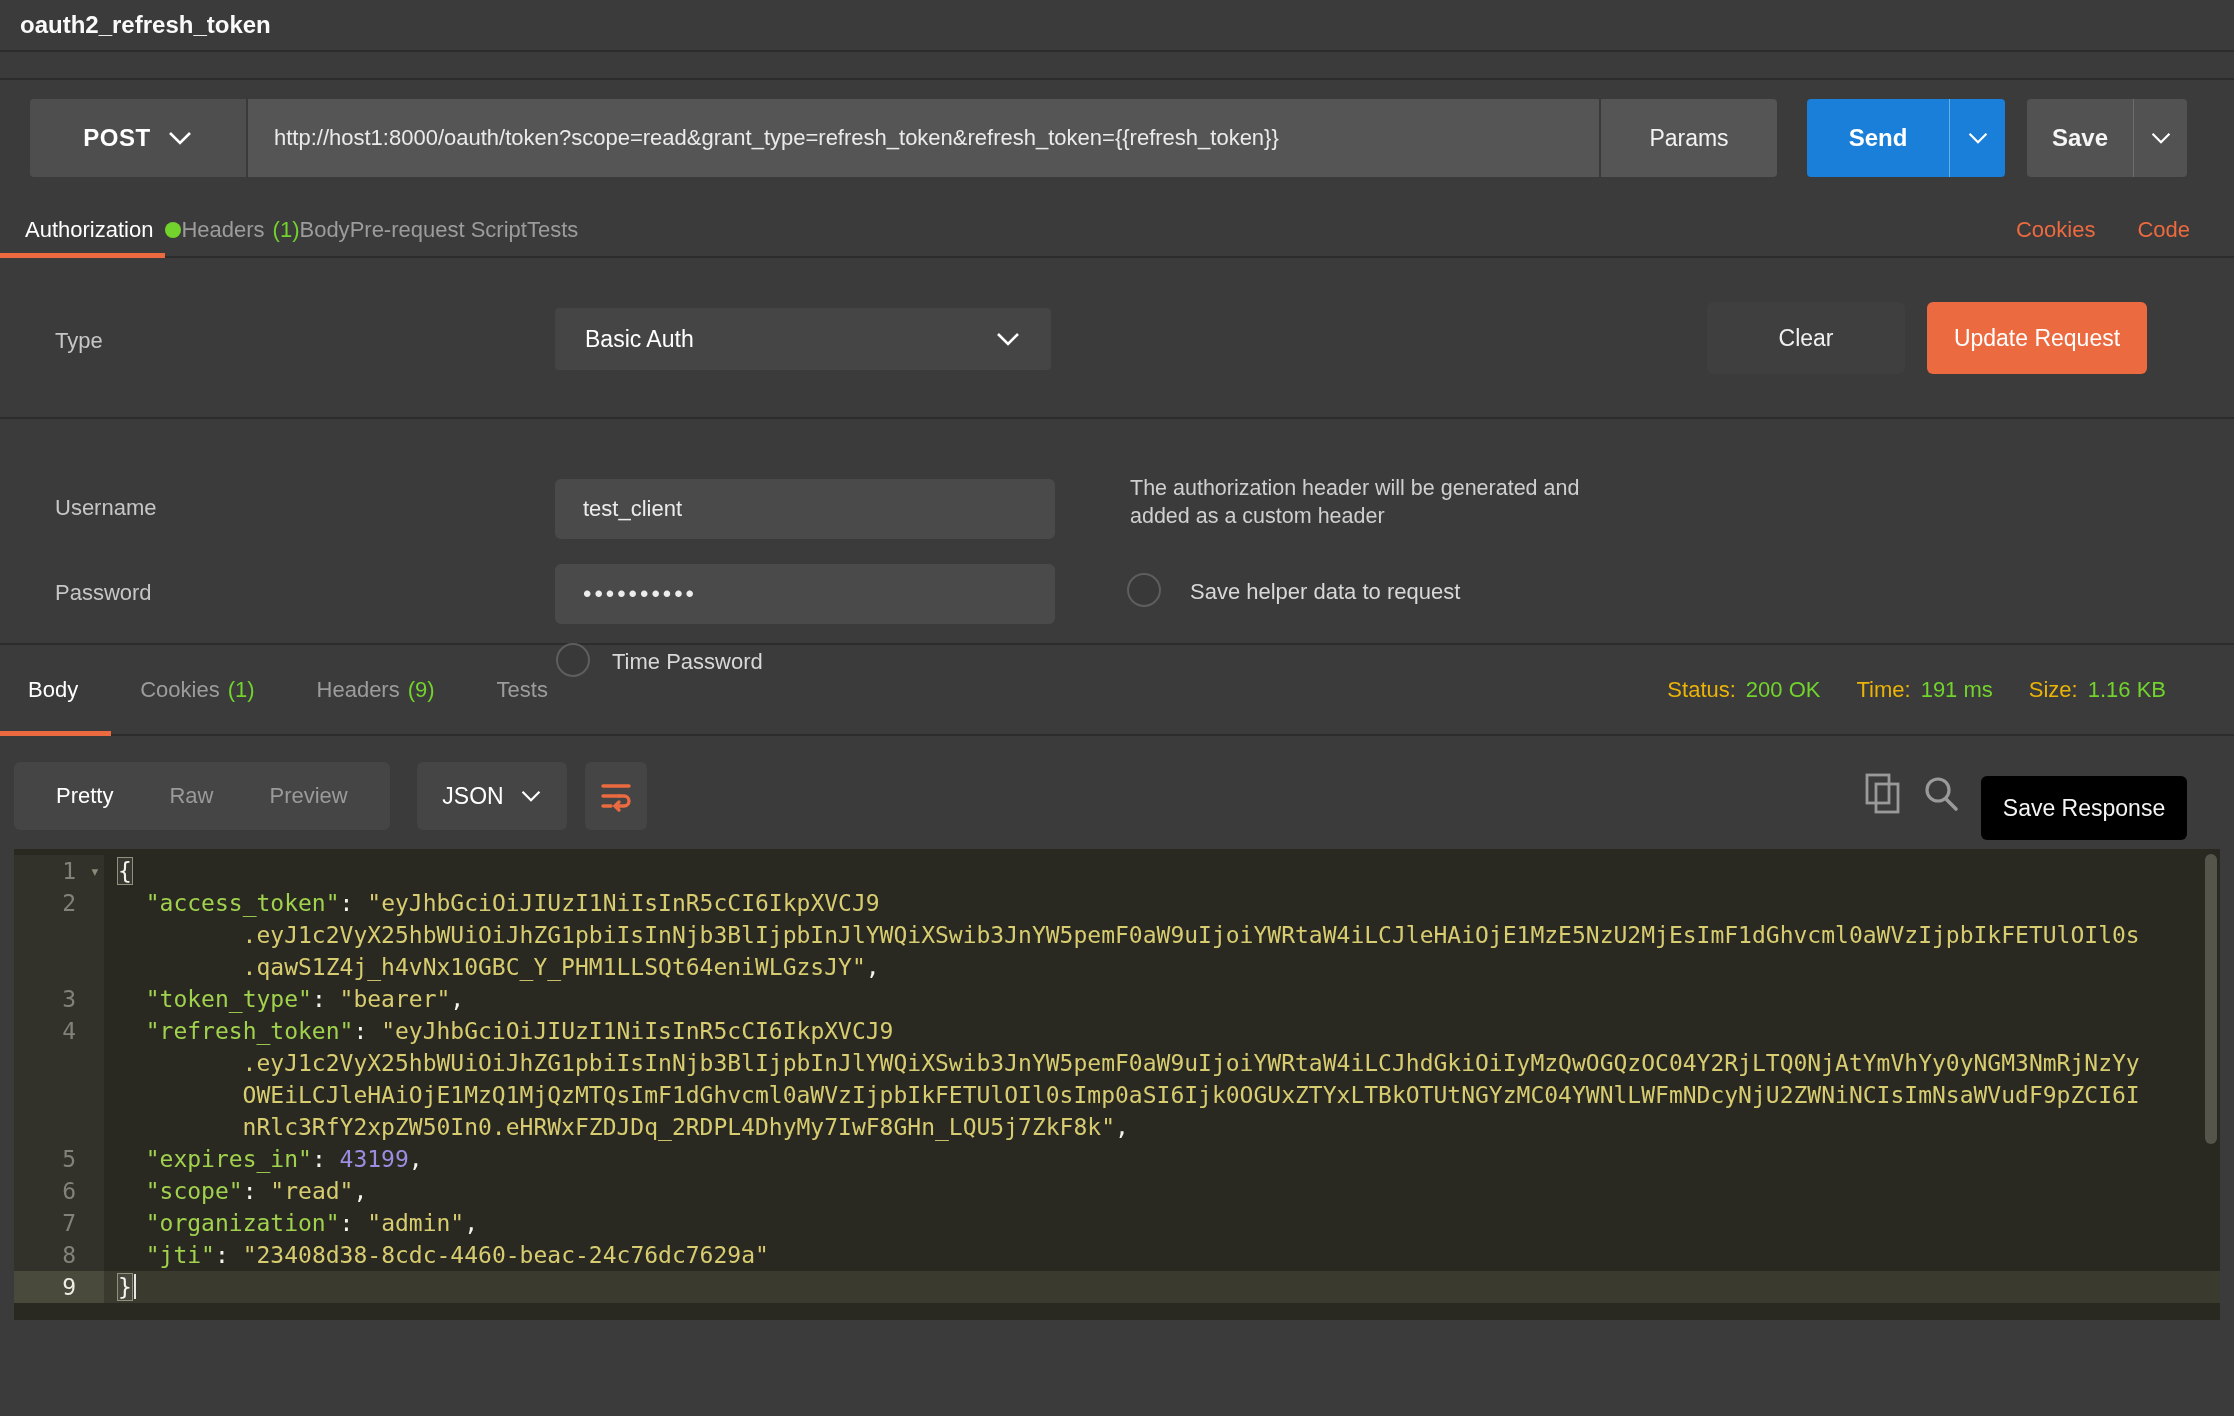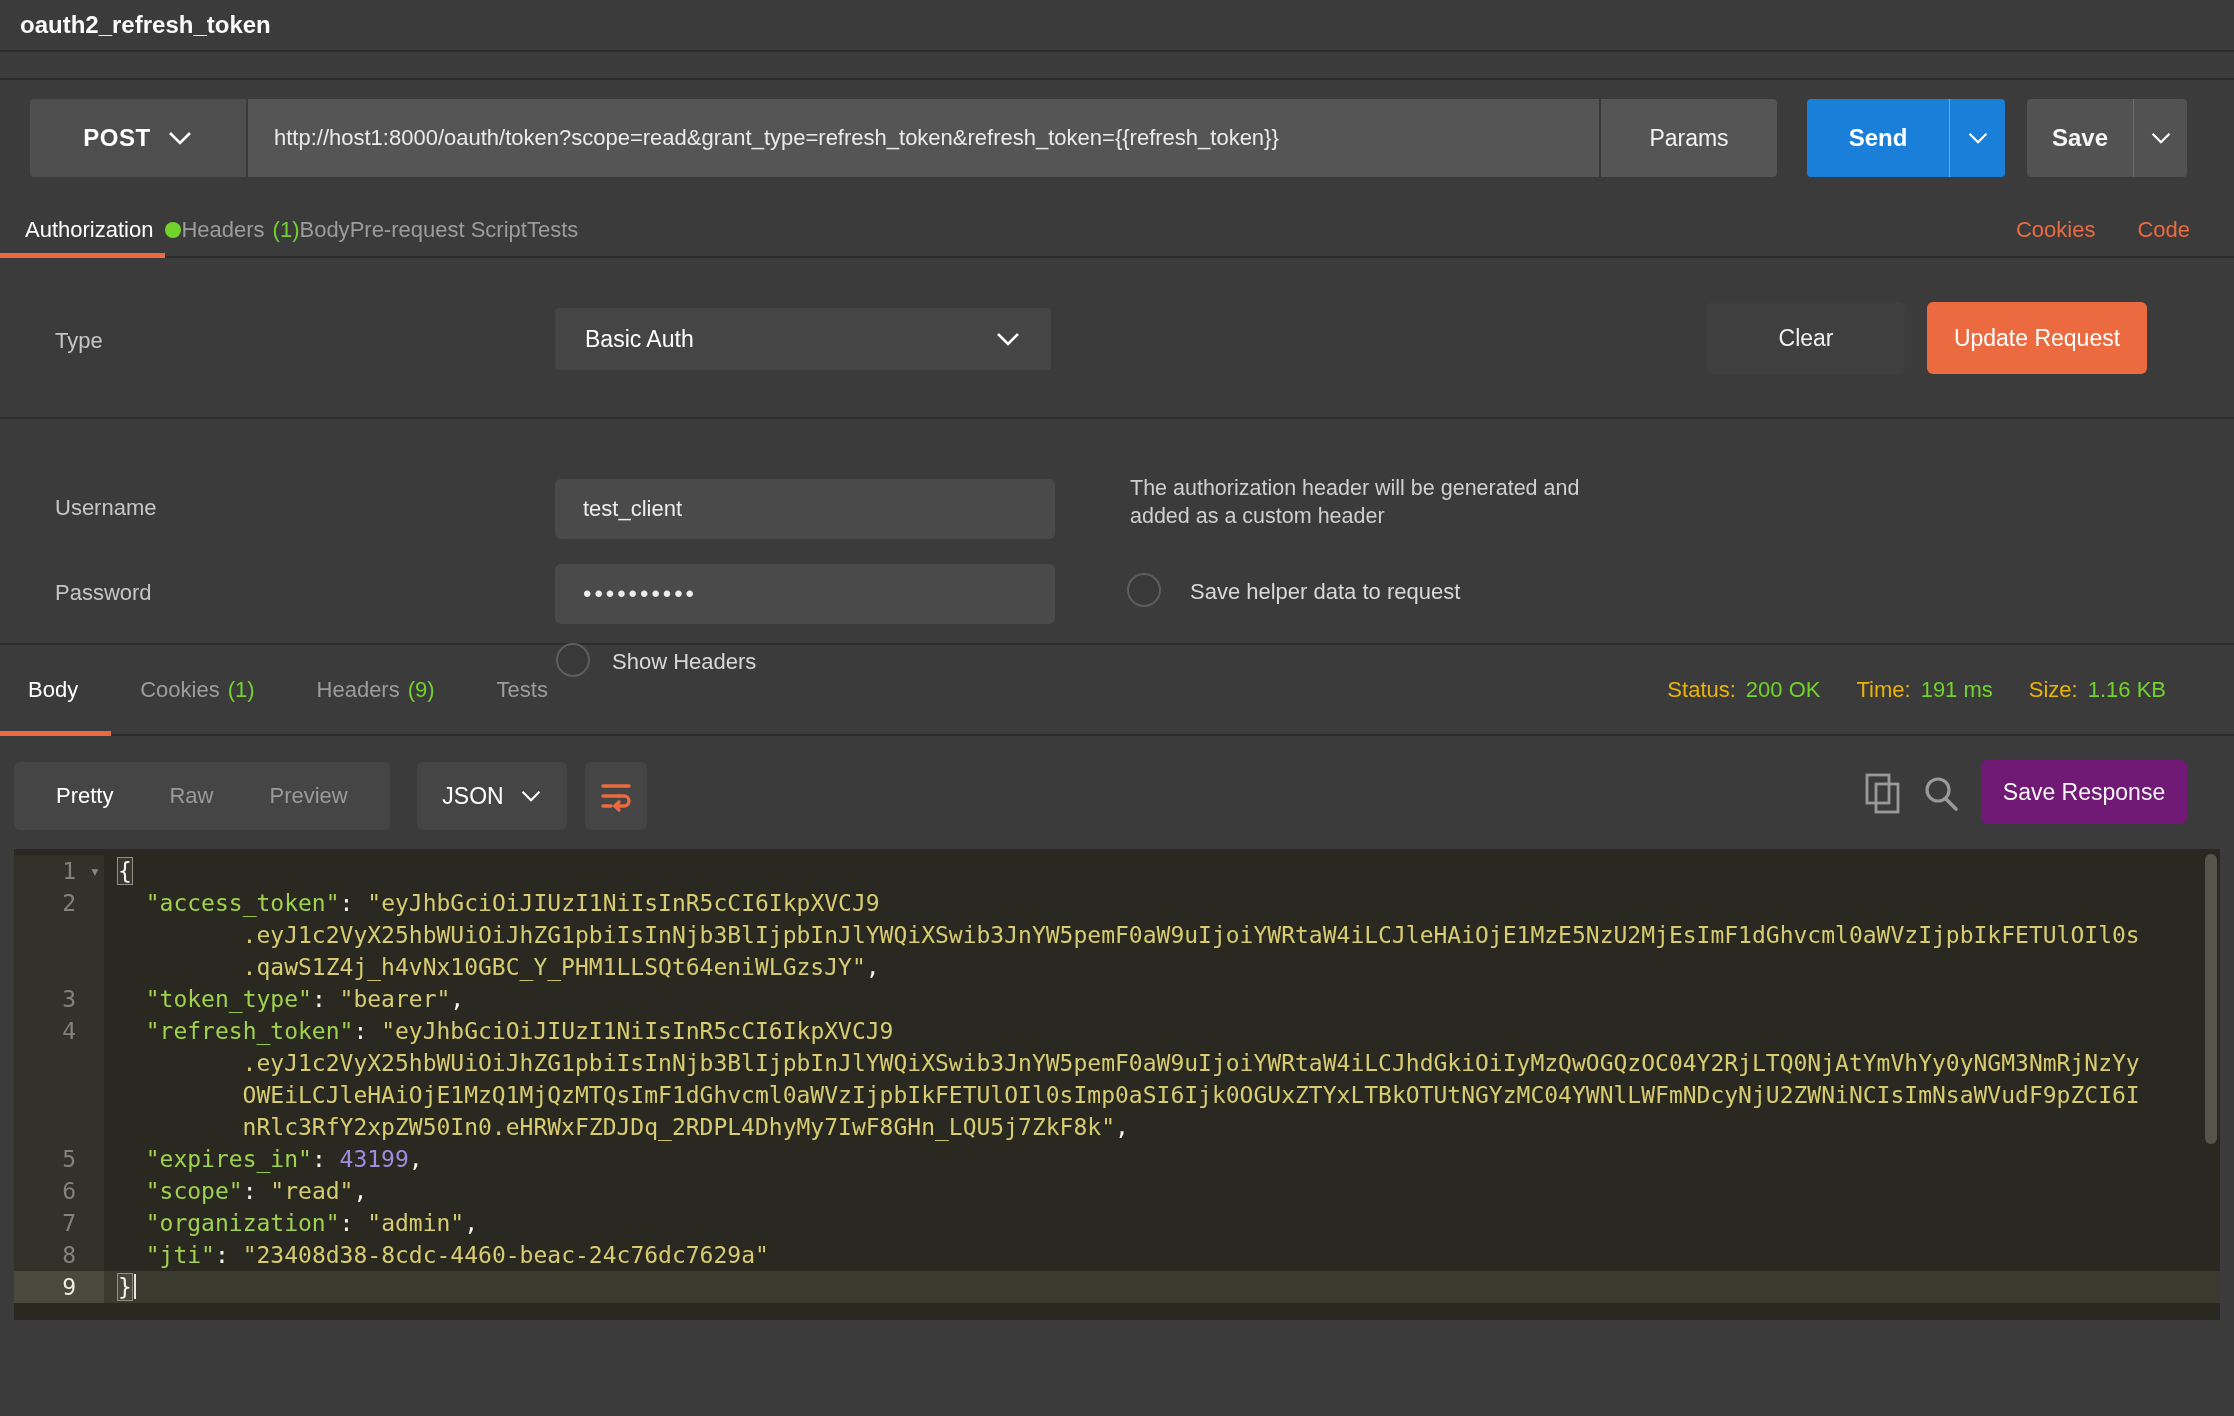--- a/index.html
+++ b/index.html
@@ -119,22 +119,22 @@
   .format-select { position: absolute; left: 417px; top: 26px; width: 150px; height: 68px;
     background: #454545; border-radius: 6px; display: flex; align-items: center; justify-content: center;
     gap: 16px; cursor: pointer; }
   .format-select .sel-value { font-size: 23px; color: #ffffff; }
   .wrap-btn { position: absolute; left: 585px; top: 26px; width: 62px; height: 68px;
     background: #454545; border-radius: 6px; display: flex; align-items: center; justify-content: center; cursor: pointer; }
   .icon-btn { position: absolute; top: 32px; width: 46px; height: 52px; display: flex;
     align-items: center; justify-content: center; cursor: pointer; background: transparent; border: none; }
   #copy-btn { left: 1860px; }
   #search-btn { left: 1918px; }
-  .save-response-btn { position: absolute; left: 1981px; top: 24px; width: 206px; height: 64px;
-    background: #701a75; color: #f5f5f5; font-size: 23px; }
+  .save-response-btn { position: absolute; left: 1981px; top: 40px; width: 206px; height: 64px;
+    background: #000000; color: #f5f5f5; font-size: 23px; }
 
   
   .code-area { margin: 0 14px; height: 471px; background: #292921; position: relative; overflow: hidden;
     font-family: "DejaVu Sans Mono", "Liberation Mono", monospace; padding-top: 6px; }
   .code-row { display: flex; min-height: 32px; line-height: 32px; font-size: 23px; }
   .code-row .gutter { flex: 0 0 90px; background: #32322a; color: #82827a; text-align: right;
     padding-right: 28px; position: relative; user-select: none; }
   .code-row .fold { position: absolute; right: 4px; top: 0; color: #8a8a7a; font-size: 17px; cursor: pointer; }
   .code-row .code-text { flex: 1; white-space: pre; padding-left: 14px; }
   .code-row.active { background: #3a3a2f; }
@@ -242,21 +242,21 @@
 
 <div class="fields-row hairline">
   <span class="field-label username-label">Username</span>
   <input id="username-input" class="text-input" readonly="" value="test_client" style="">
   <span class="field-label password-label">Password</span>
   <input id="password-input" class="text-input" readonly="" value="••••••••••" style="">
   <div class="helper-note">The authorization header will be generated and added as a custom header</div>
   <div class="radio" id="save-helper-radio"></div>
   <span class="radio-label save-helper-label">Save helper data to request</span>
   <div class="radio" id="show-password-radio"></div>
-  <span class="radio-label show-password-label">Show Headers</span>
+  <span class="radio-label show-password-label">Time Password</span>
 </div>
 
 <div class="resp-tabs" style="border-bottom:2px solid #2c2c2c">
   <span id="response-tabs" style="display:flex;gap:62px;align-items:center">
       <span class="tab active">
         <span>Body</span>
       </span>
       <span class="tab">
         <span>Cookies</span>
         <span class="count">(1)</span>

